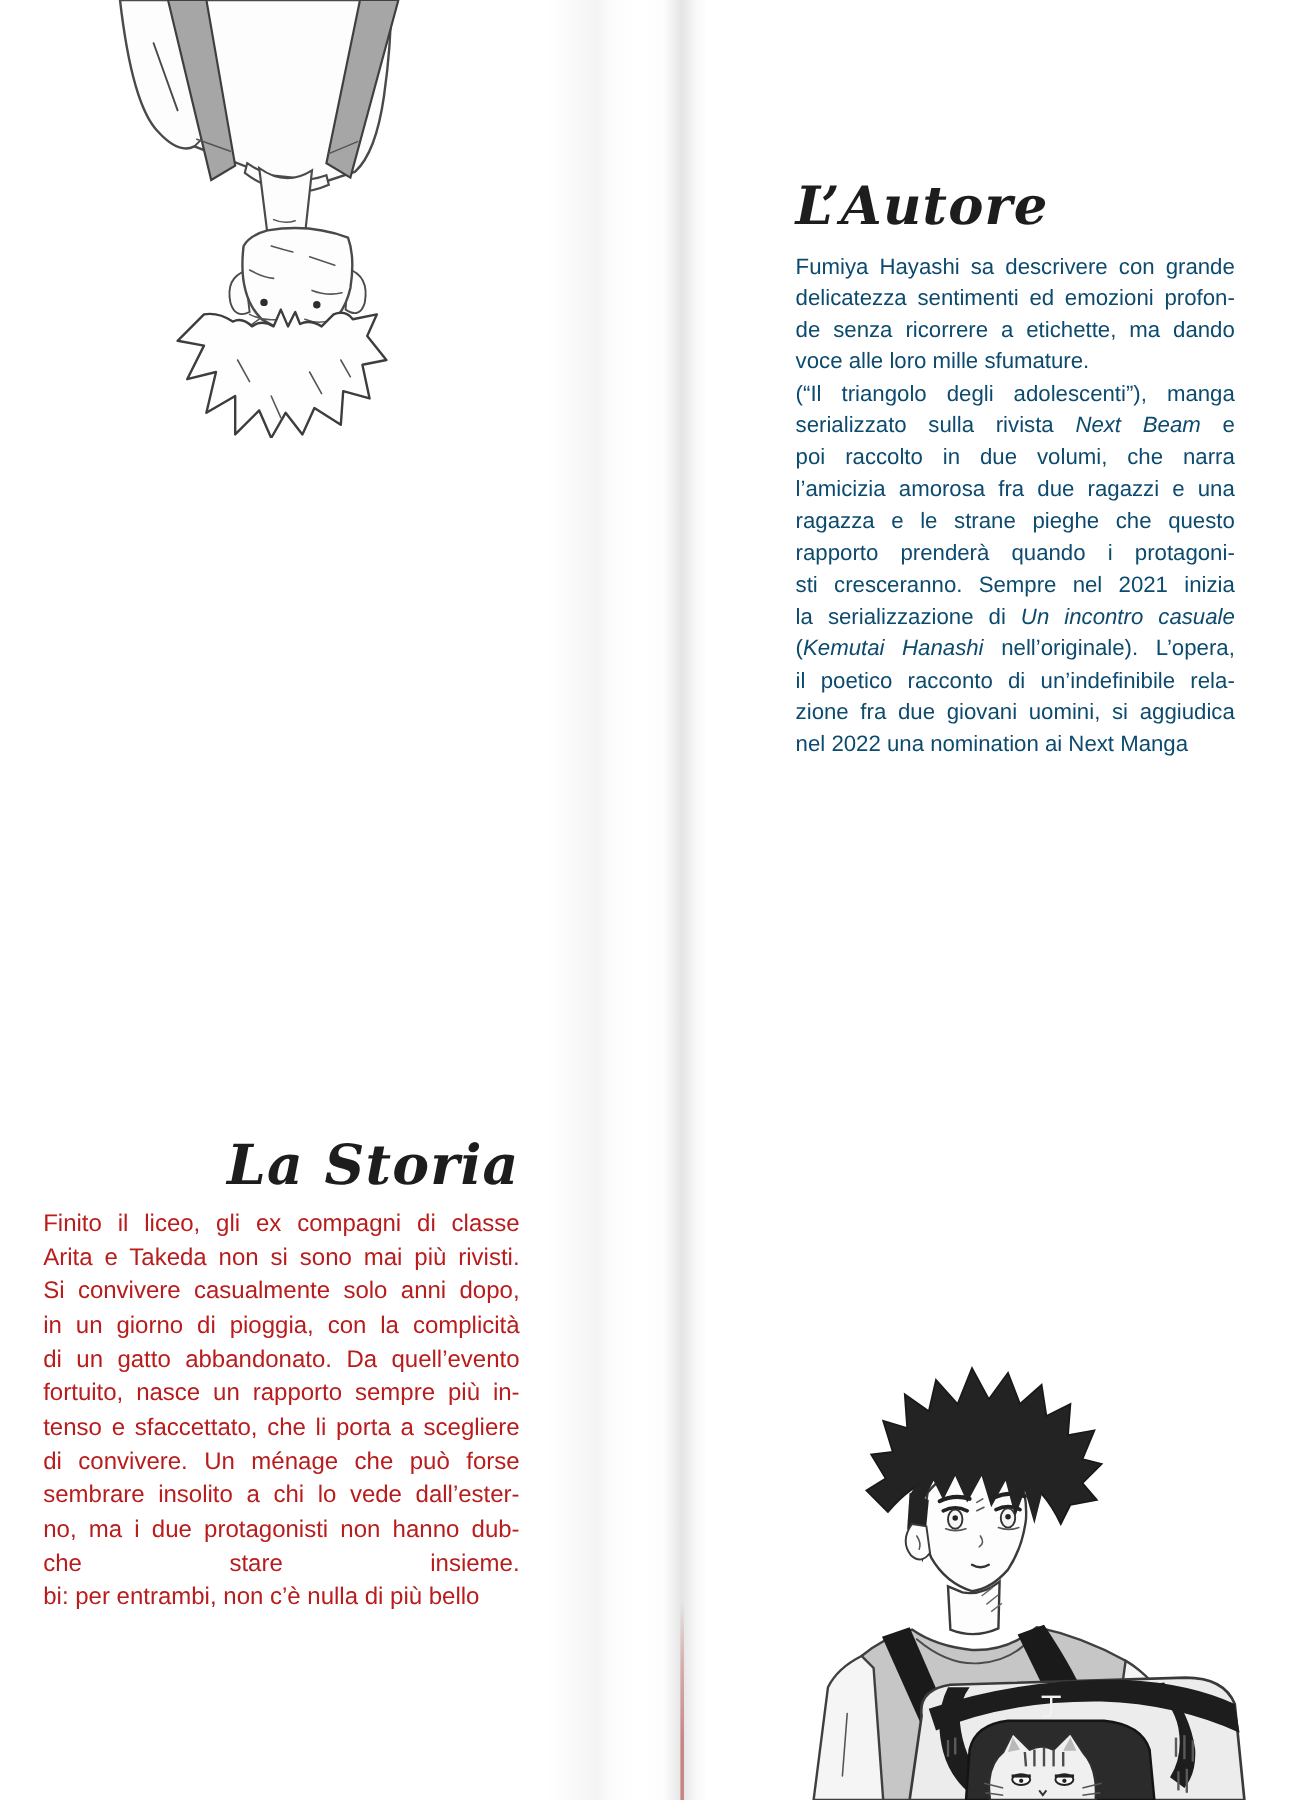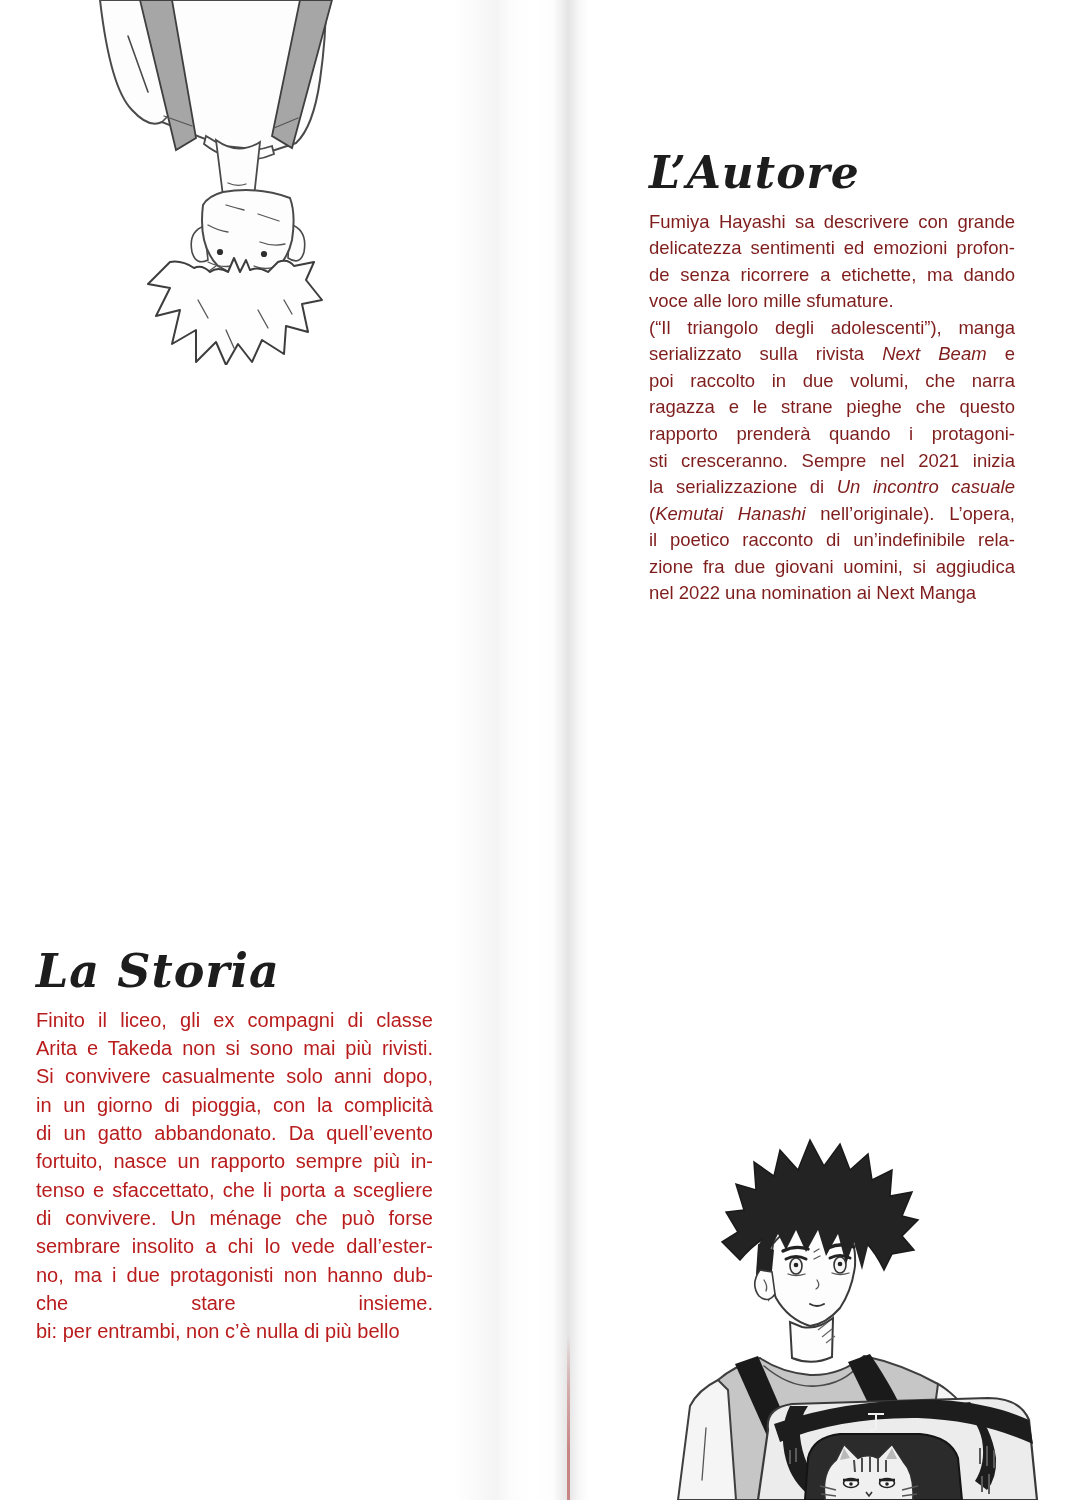--- a/index.html
+++ b/index.html
@@ -31,25 +31,25 @@
       rgba(200,133,133,0) 0%,
       rgba(200,133,133,0.55) 30%,
       #c88585 70%, #c88585 100%);
   }
   .section{position:absolute;}
   .script-title{
     font-family:"DejaVu Serif", serif;
     font-style:italic;font-weight:700;
     color:#1d1d1d;letter-spacing:1px;line-height:1.15;
   }
-  .author-section{left:649px;top:148px;width:366px;}
+  .author-section{left:663px;top:148px;width:366px;}
   .author-section .script-title{font-size:44px;margin:0 0 10px 0;}
-  .author-section .body{font-size:18.5px;line-height:26.55px;color:#7f1d1d;}
+  .author-section .body{font-size:18.5px;line-height:26.55px;color:#0c4a6e;}
   .story-section{left:36px;top:945px;width:397px;}
-  .story-section .script-title{font-size:46px;margin:0 0 8px 0;}
+  .story-section .script-title{font-size:46px;margin:0 0 8px 0;text-align:right;}
   .story-section .body{font-size:20px;line-height:28.3px;color:#b91c1c;}
   .para{margin:0;}
   .para .tline{text-align:justify;text-align-last:justify;white-space:nowrap;}
   .para .tline:last-child{text-align-last:left;}
   .para .tline em{font-style:italic;}
   .illo{position:absolute;pointer-events:none;}
   .illo-top-left{left:58px;top:0;}
   .illo-bottom-right{left:640px;top:1128px;}
   svg .ln{fill:none;stroke:#4a4a4a;stroke-width:1.6;stroke-linecap:round;}
   svg .ln2{fill:none;stroke:#555;stroke-width:1.3;stroke-linecap:round;}
@@ -140,20 +140,21 @@
     <div class="para">
         <div class="tline"><span>Fumiya Hayashi sa descrivere con grande</span></div>
         <div class="tline"><span>delicatezza sentimenti ed emozioni profon-</span></div>
         <div class="tline"><span>de senza ricorrere a etichette, ma dando</span></div>
         <div class="tline"><span>voce alle loro mille sfumature.</span></div>
       </div>
     <div class="para">
         <div class="tline"><span>(“Il triangolo degli adolescenti”), manga</span></div>
         <div class="tline"><span>serializzato sulla rivista </span><em>Next Beam</em><span> e</span></div>
         <div class="tline"><span>poi raccolto in due volumi, che narra</span></div>
+        <div class="tline"><span>l’amicizia amorosa fra due ragazzi e una</span></div>
         <div class="tline"><span>ragazza e le strane pieghe che questo</span></div>
         <div class="tline"><span>rapporto prenderà quando i protagoni-</span></div>
         <div class="tline"><span>sti cresceranno. Sempre nel 2021 inizia</span></div>
         <div class="tline"><span>la serializzazione di </span><em>Un incontro casuale</em><span></span></div>
         <div class="tline"><span>(</span><em>Kemutai Hanashi</em><span> nell’originale). L’opera,</span></div>
         <div class="tline"><span>il poetico racconto di un’indefinibile rela-</span></div>
         <div class="tline"><span>zione fra due giovani uomini, si aggiudica</span></div>
         <div class="tline"><span>nel 2022 una nomination ai Next Manga</span></div>
       </div>
   </div>

